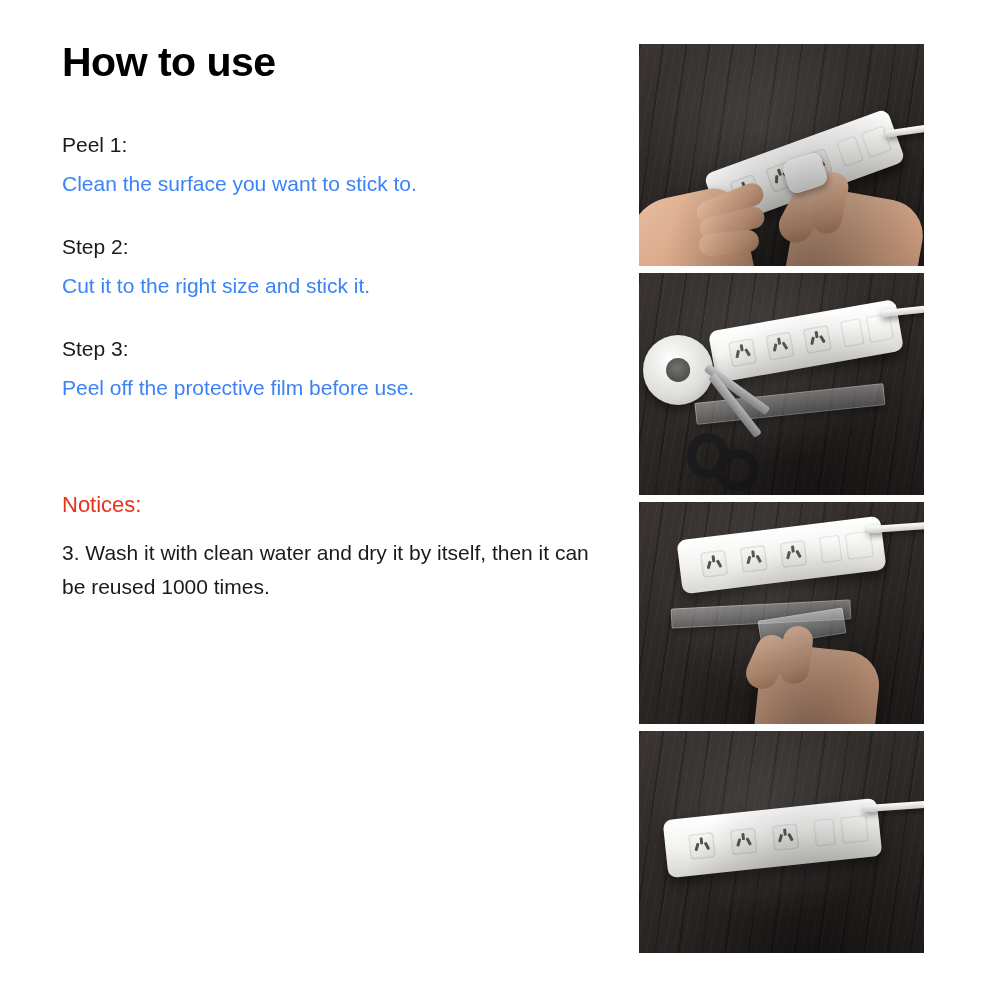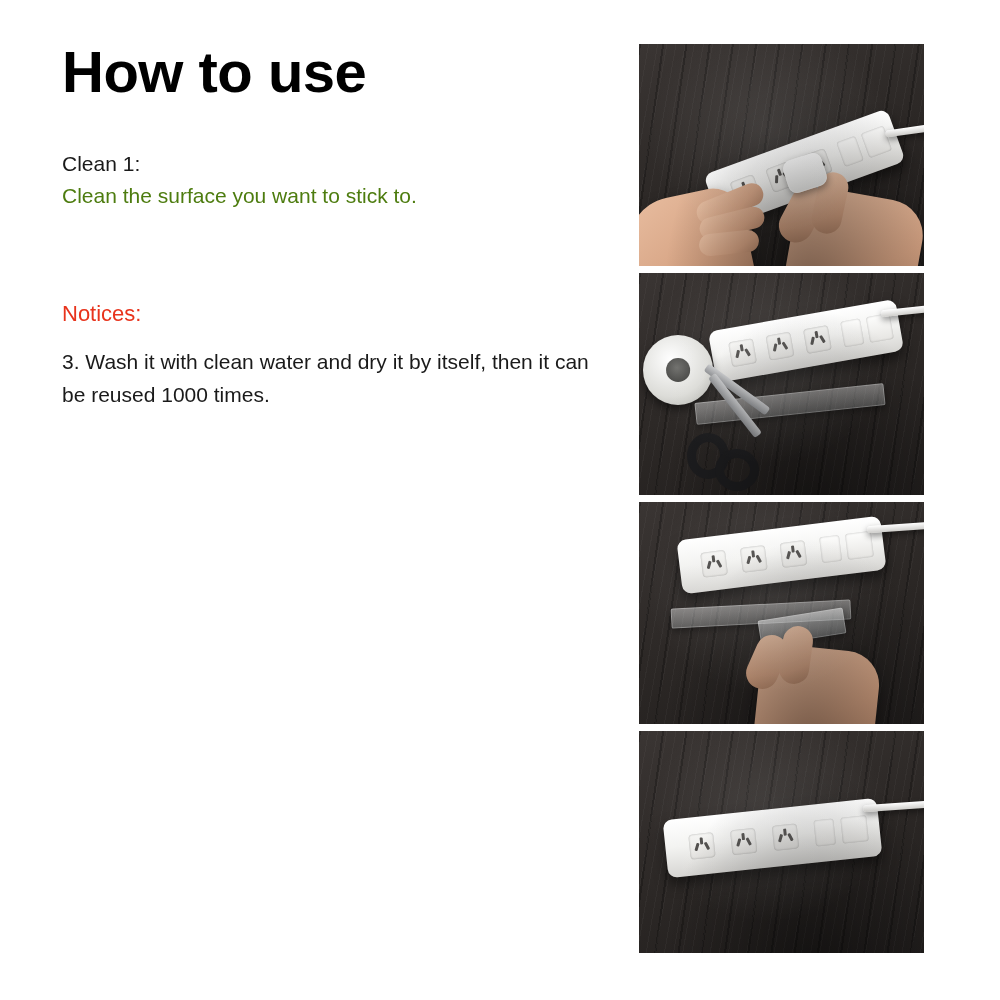--- a/index.html
+++ b/index.html
@@ -23,42 +23,43 @@
   }
 
   
   .left-col {
     position: absolute;
     left: 62px;
     top: 40px;
     width: 560px;
   }
   .title {
-    font-size: 58px;
+    font-size: 41px;
     font-weight: bold;
     letter-spacing: -0.5px;
     color: #000000;
     margin: 0 0 44px 0;
     line-height: 1.1;
   }
   .steps {
     margin: 0;
   }
   .step-block {
     margin-bottom: 31px;
   }
   .step-label {
     font-size: 21px;
     color: #1a1a1a;
     line-height: 1.55;
   }
   .step-text {
     font-size: 21px;
-    color: #4d7c0f;
+    color: #3b82f6;
     line-height: 1.55;
+    margin-top: 6px;
   }
   .notices-title {
     margin-top: 88px;
     margin-bottom: 18px;
     font-size: 22px;
     color: #e8331c;
   }
   .notice-item {
     font-size: 21px;
     color: #1a1a1a;
@@ -203,25 +204,33 @@
 
 <div class="page">
 
   <div class="left-col">
 
     <h1 class="title">How to use</h1>
 
     <div class="steps">
 
       <div class="step-block">
-        <div class="step-label">Clean 1:</div>
+        <div class="step-label">Peel 1:</div>
         <div class="step-text">Clean the surface you want to stick to.</div>
       </div>
 
-
+      <div class="step-block">
+        <div class="step-label">Step 2:</div>
+        <div class="step-text">Cut it to the right size and stick it.</div>
+      </div>
+
+      <div class="step-block">
+        <div class="step-label">Step 3:</div>
+        <div class="step-text">Peel off the protective film before use.</div>
+      </div>
 
     </div>
 
     <div class="notices-title">Notices:</div>
 
     <div class="notices">
       <div class="notice-item">3. Wash it with clean water and dry it by itself, then it can be reused 1000 times.</div>
     </div>
 
   </div>

